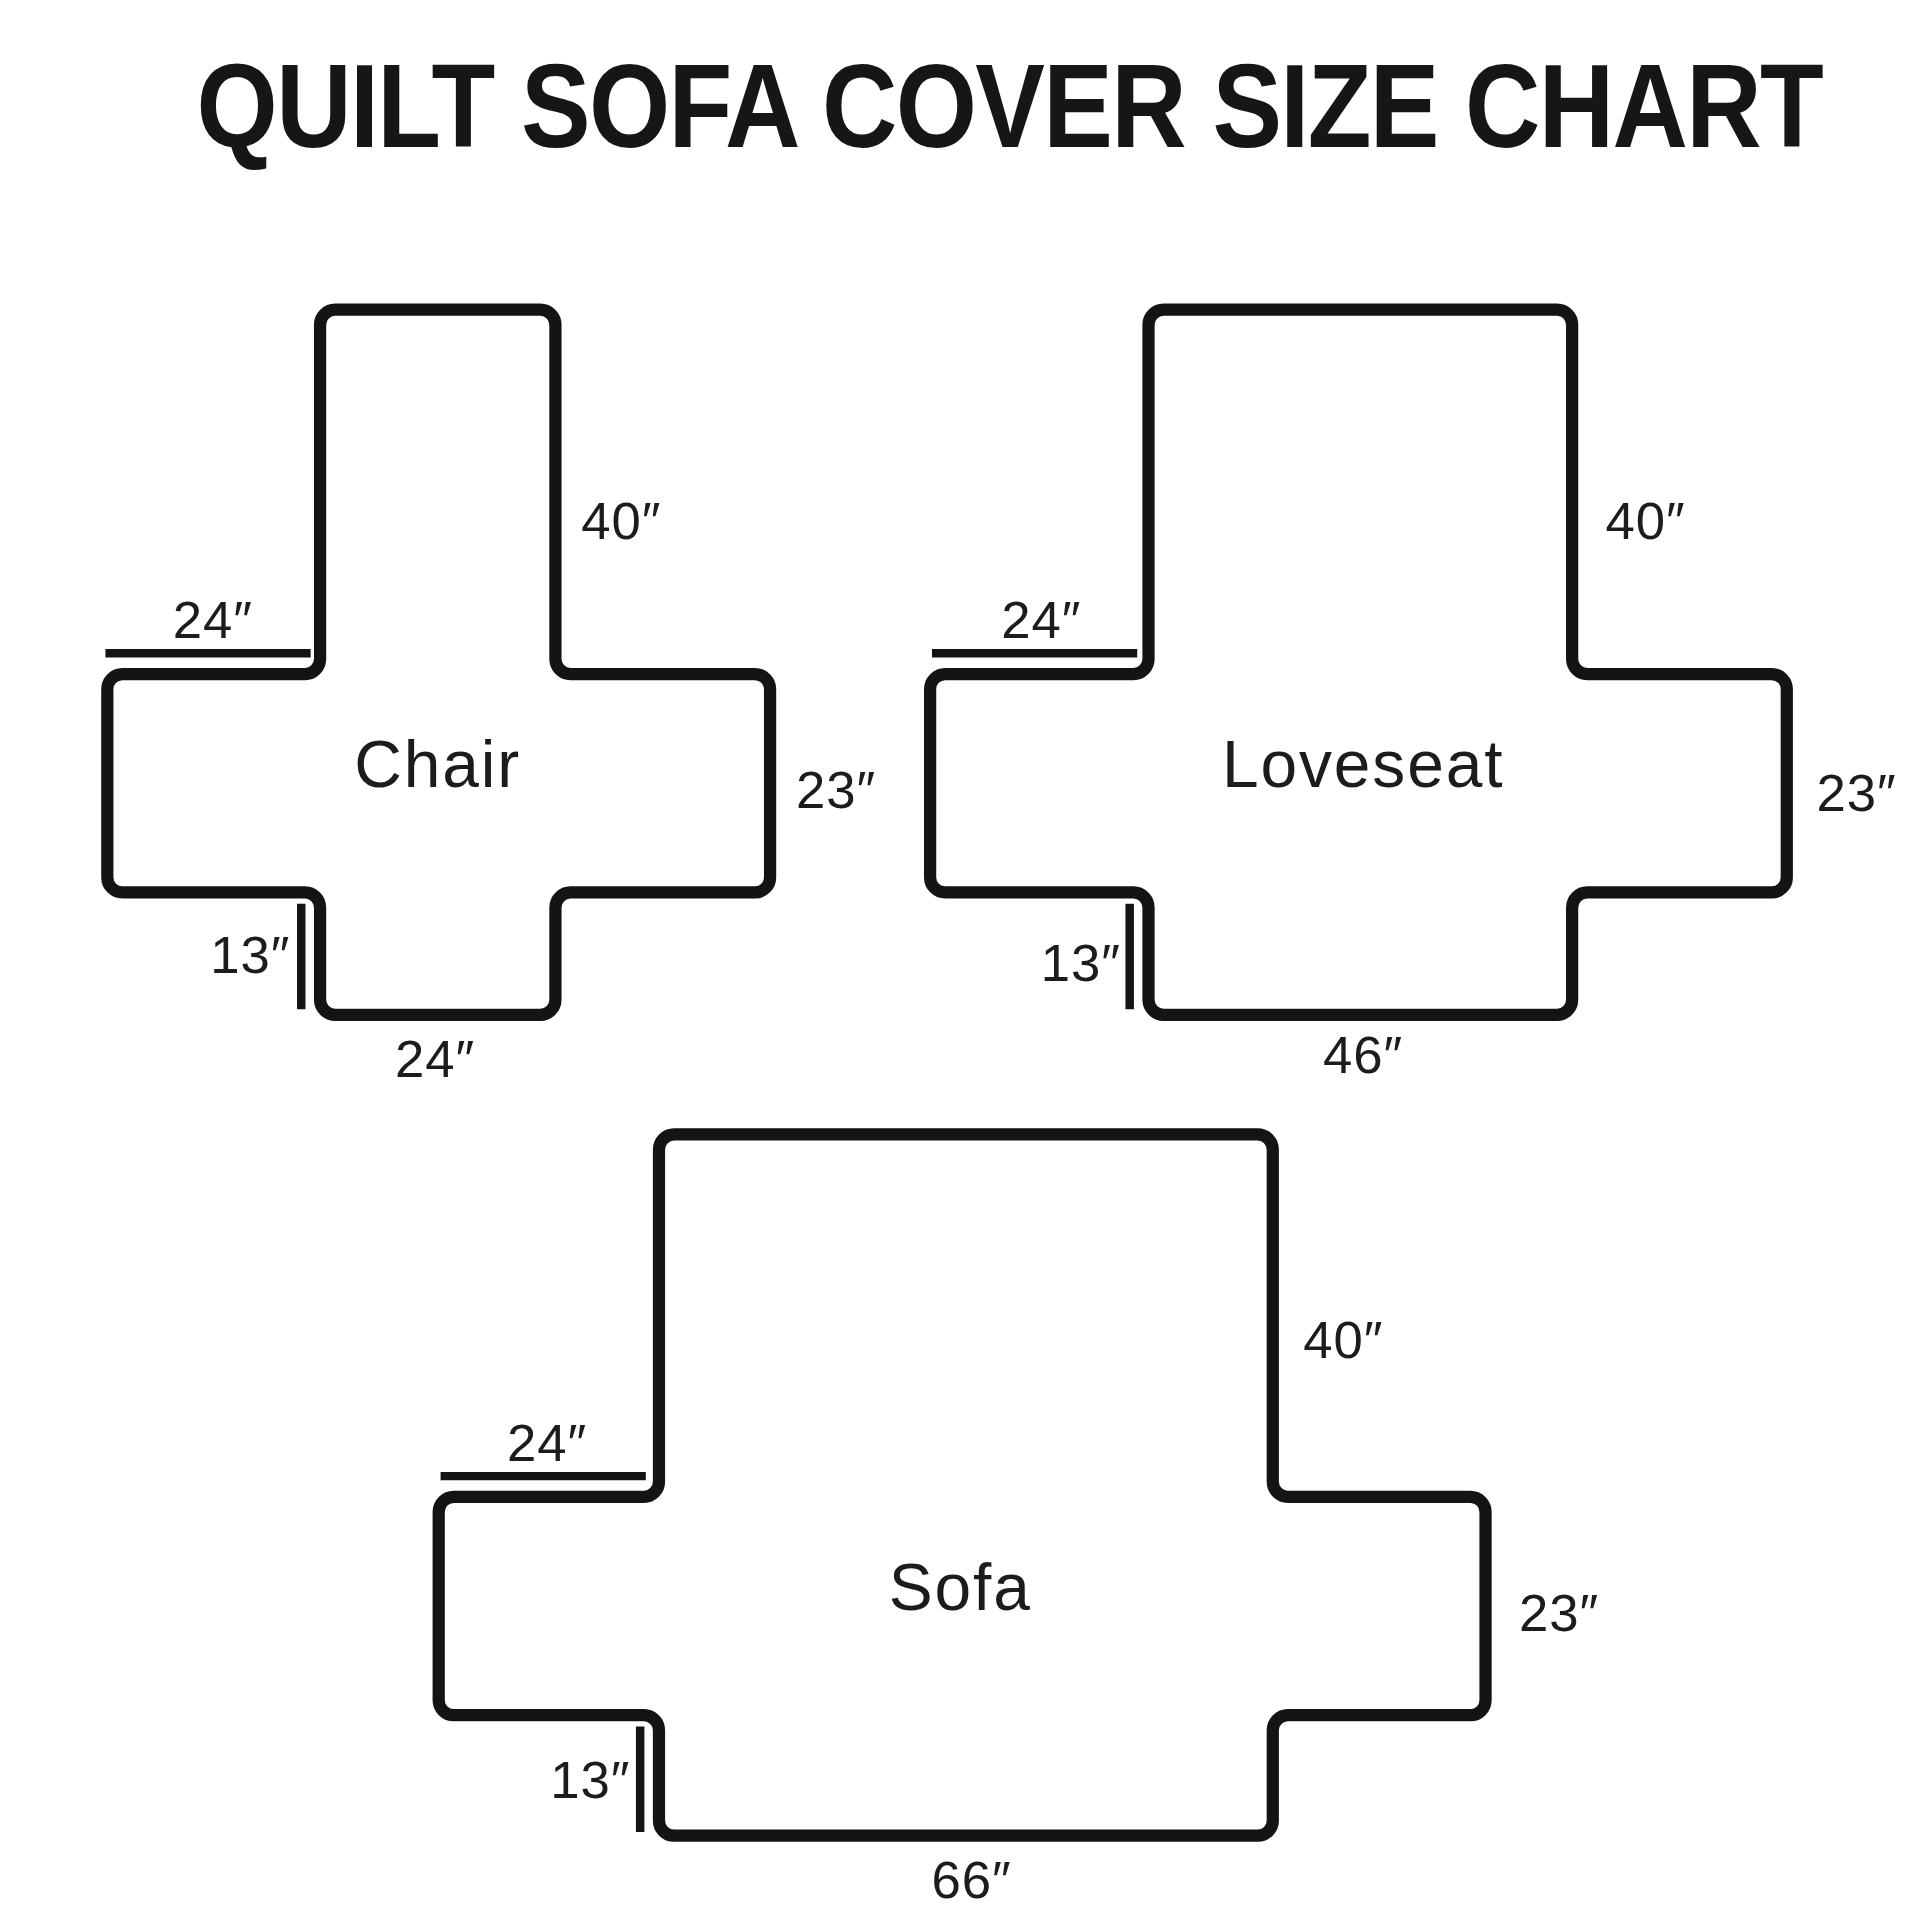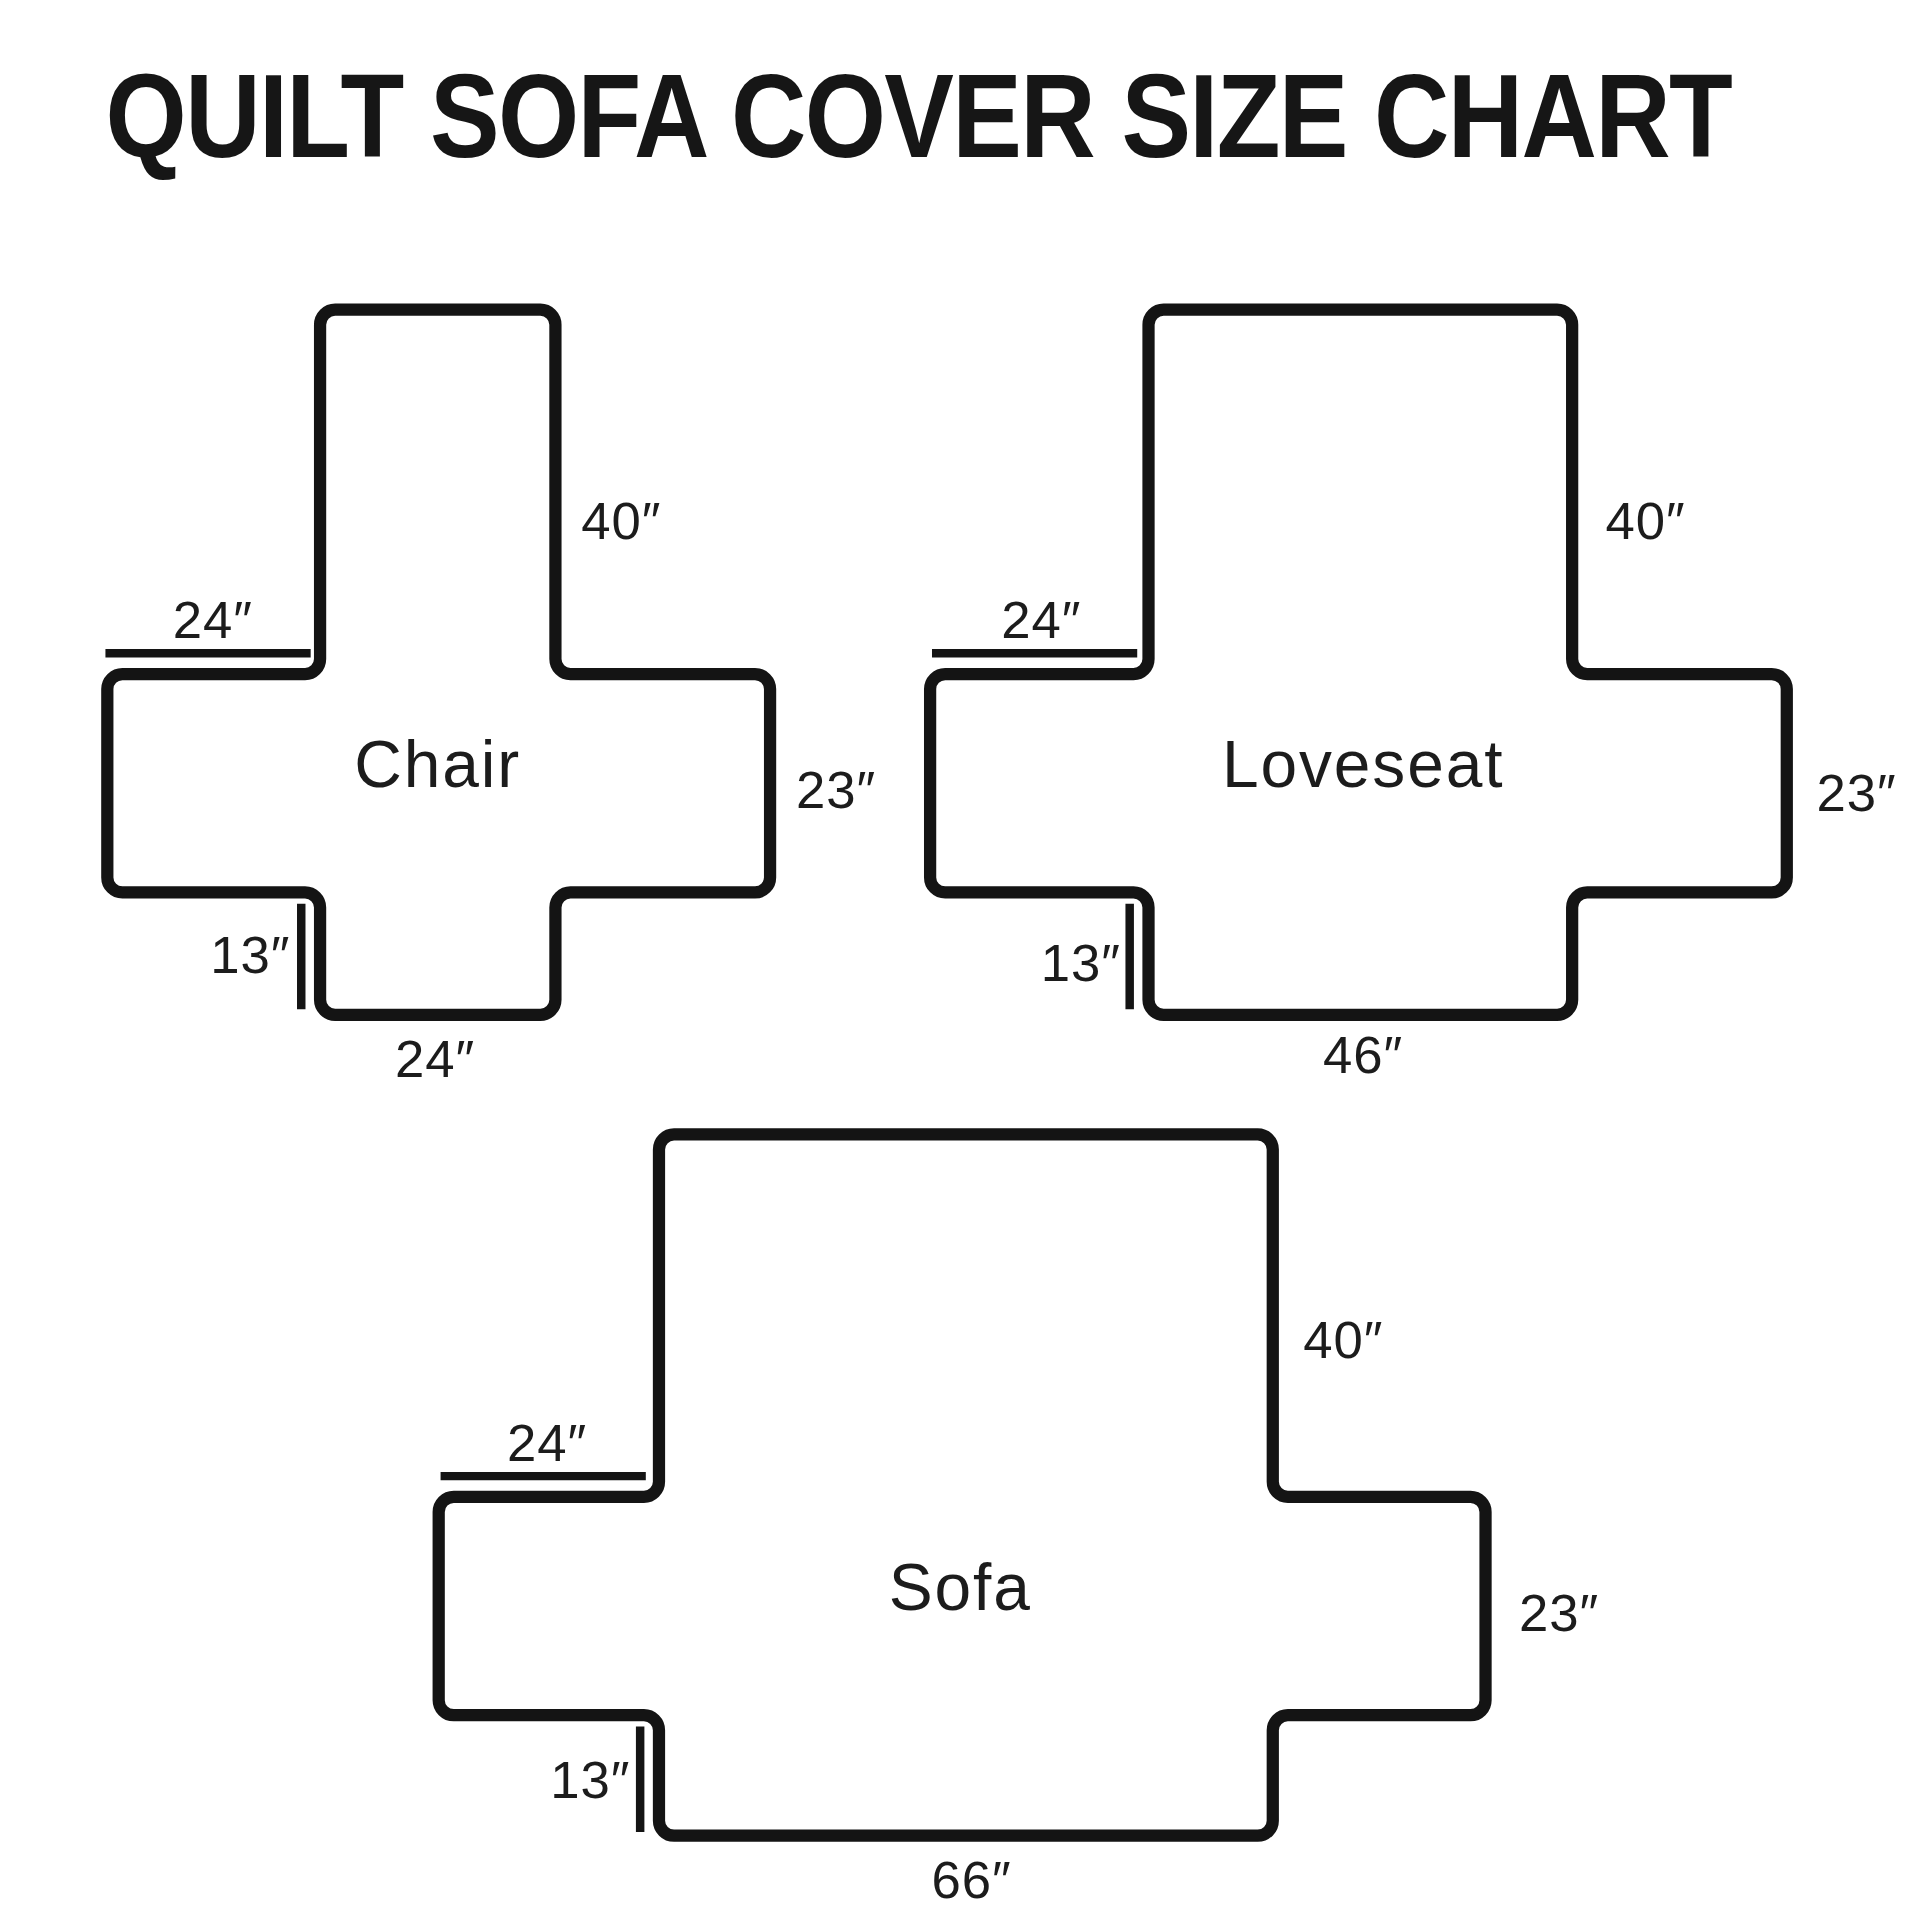--- a/index.html
+++ b/index.html
@@ -11,24 +11,24 @@
     position: relative;
     width: 1928px;
     height: 1928px;
     background: #ffffff;
     overflow: hidden;
     font-family: "Liberation Sans", sans-serif;
   }
   .title-wrap {
     position: absolute;
     left: 0;
-    top: 55px;
+    top: 45px;
     width: 100%;
     display: flex;
-    justify-content: flex-start;
+    justify-content: flex-end;
   }
   .title {
     font-size: 118px;
     font-weight: 700;
     line-height: 1.05;
     color: #161616;
     white-space: nowrap;
     letter-spacing: -1.9px;
     transform: scaleX(0.885);
     transform-origin: 50% 50%;

